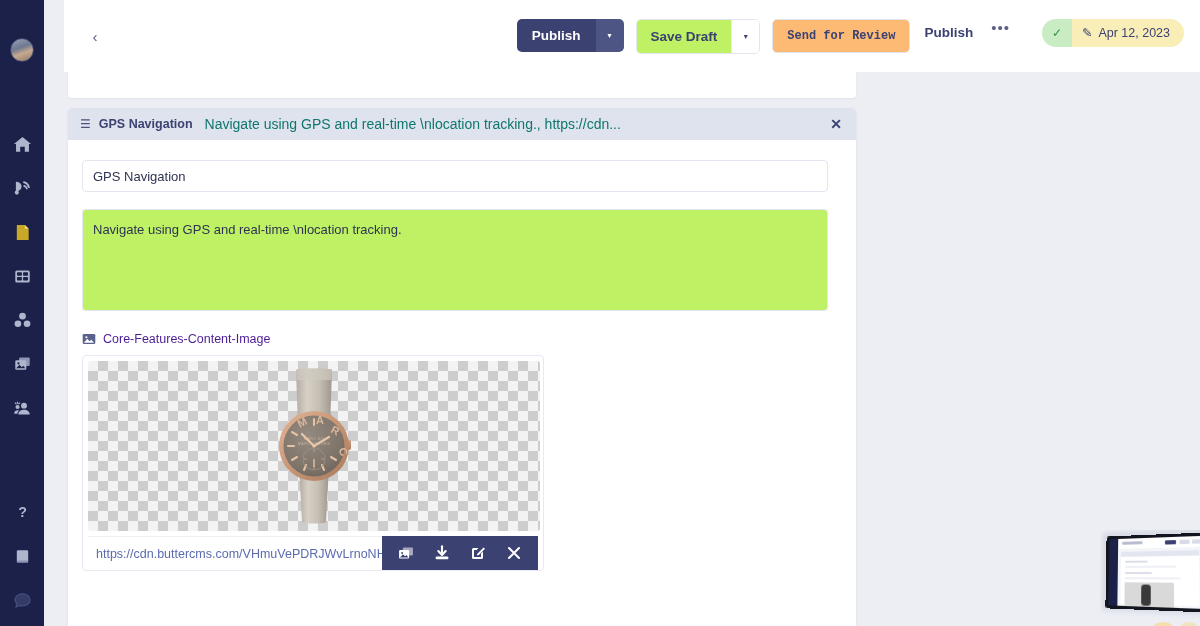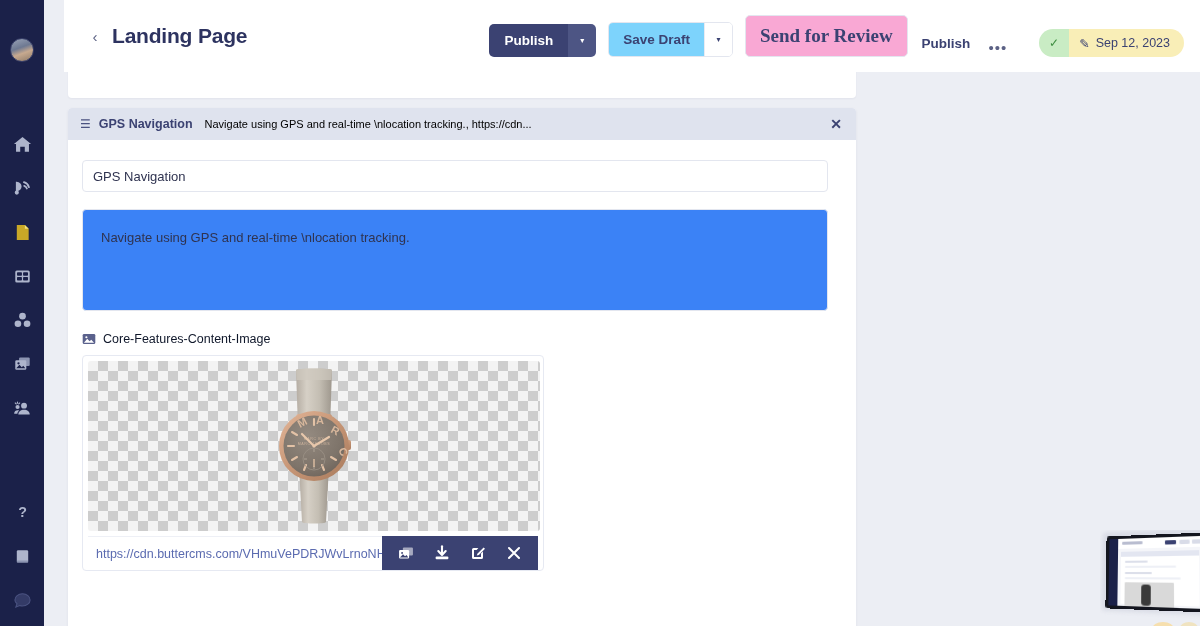--- a/index.html
+++ b/index.html
@@ -44,44 +44,44 @@
     padding: 0 16px 0 20px;
   }
   .back-chevron {
     width: 22px; height: 22px; display: flex; align-items: center; justify-content: center;
     color: #5c6285; font-size: 15px; cursor: pointer; margin-right: 6px;
   }
   .page-title {
     font-size: 21px; font-weight: bold; color: #2d3360; letter-spacing: -0.2px;
   }
   .topbar-spacer { flex: 1; }
-  .topbar-actions { display: flex; align-items: flex-end; gap: 0; }
+  .topbar-actions { display: flex; align-items: flex-start; gap: 0; }
 
   .btn-split { display: flex; align-items: stretch; border-radius: 5px; overflow: hidden; margin-right: 12px; }
   .btn-publish {
     background: #3b4272; color: #fff; font-size: 13.5px; font-weight: bold;
     padding: 9px 15px; border: none; cursor: pointer; font-family: inherit;
   }
   .btn-publish-caret {
     background: #4d5584; color: #fff; width: 28px; border: none; cursor: pointer;
     display: flex; align-items: center; justify-content: center; font-size: 8px;
   }
   .btn-split-light { display: flex; align-items: stretch; border: 1px solid #e3e6ef; border-radius: 5px; overflow: hidden; margin-right: 12px; background:#fff; }
   .btn-draft {
-    background: #7dd3fc; color: #3b4272; font-size: 13.5px; font-weight: bold;
+    background: #bef264; color: #3b4272; font-size: 13.5px; font-weight: bold;
     padding: 9px 14px; border: none; cursor: pointer; font-family: inherit;
   }
   .btn-draft-caret {
     background: #fff; color: #3b4272; width: 28px; border: none; border-left: 1px solid #e9ebf2;
     cursor: pointer; display: flex; align-items: center; justify-content: center; font-size: 8px;
   }
   .btn-review {
-    background: #f9a8d4; color: #3b4272; font-size: 19px; font-weight: bold;
+    background: #fdba74; color: #3b4272; font-size: 12px; font-weight: bold;
     padding: 9px 14px; border: 1px solid #e3e6ef; border-radius: 5px; cursor: pointer;
-    font-family: Liberation Serif, serif; margin-right: 10px;
+    font-family: Liberation Mono, monospace; margin-right: 10px;
   }
   .btn-preview {
     background: transparent; color: #3b4272; font-size: 13.5px; font-weight: bold;
     border: none; cursor: pointer; font-family: inherit; padding: 6px 4px; margin-right: 8px;
   }
   .btn-dots {
     background: transparent; border: none; color: #5c6285; cursor: pointer;
     font-size: 15px; letter-spacing: 1px; padding: 4px 6px; margin-right: 26px;
     line-height: 10px;
   }
@@ -112,44 +112,44 @@
     background: #ffffff; border-radius: 4px 4px 0 0;
     box-shadow: 0 1px 3px rgba(40,48,90,0.07);
   }
   .panel-header {
     height: 32px; background: #dfe3ee; border-radius: 4px 4px 0 0;
     display: flex; align-items: center; padding: 0 14px 0 12px;
   }
   .ph-grip { color: #4a5280; font-size: 12px; margin-right: 8px; line-height: 1; cursor: grab; }
   .ph-title { font-size: 12.5px; font-weight: bold; color: #3b4272; margin-right: 12px; white-space: nowrap; }
   .ph-sub {
-    font-size: 11px; color: #000000; white-space: nowrap; overflow: hidden;
+    font-size: 14px; color: #0f766e; white-space: nowrap; overflow: hidden;
     text-overflow: ellipsis; flex: 1;
   }
   .ph-close { color: #3b4272; font-size: 14px; cursor: pointer; font-weight: bold; margin-left: 10px; }
 
   .panel-body { padding: 20px 14px 0 14px; }
 
   .field-label {
     font-size: 12.5px; color: #5a618c; font-weight: 500; margin-bottom: 9px;
   }
   .field-input {
     width: 746px; height: 32px; border: 1px solid #e3e6ef; border-radius: 4px;
     background: #fff; font-size: 13px; color: #2f3350; padding: 0 10px;
     font-family: inherit; outline: none;
   }
   .field-textarea {
     width: 746px; height: 102px; border: 1px solid #e3e6ef; border-radius: 4px;
-    background: #3b82f6; font-size: 13px; color: #2f3350; padding: 18px;
+    background: #bef264; font-size: 13px; color: #2f3350; padding: 10px;
     font-family: inherit; outline: none; resize: none; line-height: 1.5;
   }
   .field-block { margin-bottom: 17px; }
 
   .img-label { display: flex; align-items: center; gap: 7px; margin-bottom: 9px; }
-  .img-label span.t { font-size: 12.5px; color: #0f172a; font-weight: 500; }
+  .img-label span.t { font-size: 12.5px; color: #4c1d95; font-weight: 500; }
 
   .img-widget {
     width: 462px; border: 1px solid #e6e9f2; border-radius: 4px; background: #fff;
     padding: 5px 5px 0 5px; overflow: hidden;
   }
   .img-preview {
     position: relative; width: 452px; height: 170px; border-radius: 3px; overflow: hidden;
     background-color: #f3f3f3;
     background-image:
       linear-gradient(45deg, #cdcdcd 25%, transparent 25%, transparent 75%, #cdcdcd 75%, #cdcdcd),
@@ -371,21 +371,20 @@
           <div class="mock-bar"></div>
         </div>
       </div>
       <div class="mock-blob1"></div>
       <div class="mock-blob2"></div>
     </div>
   </div>
 
   <div class="topbar">
     <div class="back-chevron">‹</div>
-    <div class="page-title">Landing Page</div>
     <div class="topbar-spacer"></div>
     <div class="topbar-actions">
 
       <div class="btn-split">
         <button class="btn-publish">Publish</button>
         <button class="btn-publish-caret">▾</button>
       </div>
 
       <div class="btn-split-light">
         <button class="btn-draft">Save Draft</button>
@@ -393,21 +392,21 @@
       </div>
 
       <button class="btn-review">Send for Review</button>
       <button class="btn-preview">Publish</button>
       <button class="btn-dots">•••</button>
 
       <div class="status-pill">
         <div class="status-ok">✓</div>
         <div class="status-date">
           <span>✎</span>
-          <span>Sep 12, 2023</span>
+          <span>Apr 12, 2023</span>
         </div>
       </div>
     </div>
   </div>
 
   <div class="rail">
     <div class="rail-avatar"></div>
 
     <div class="rail-items">
       <div class="rail-item">

